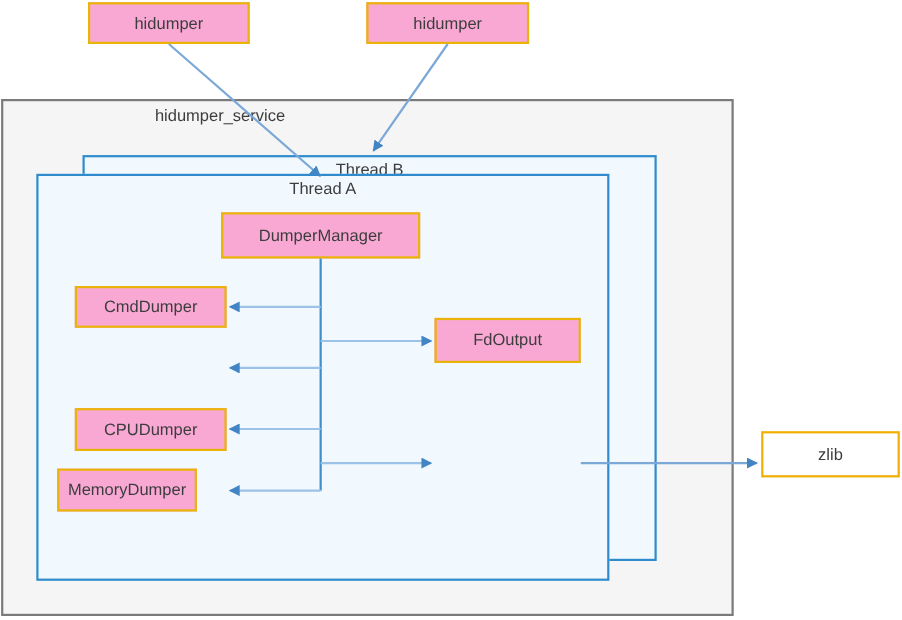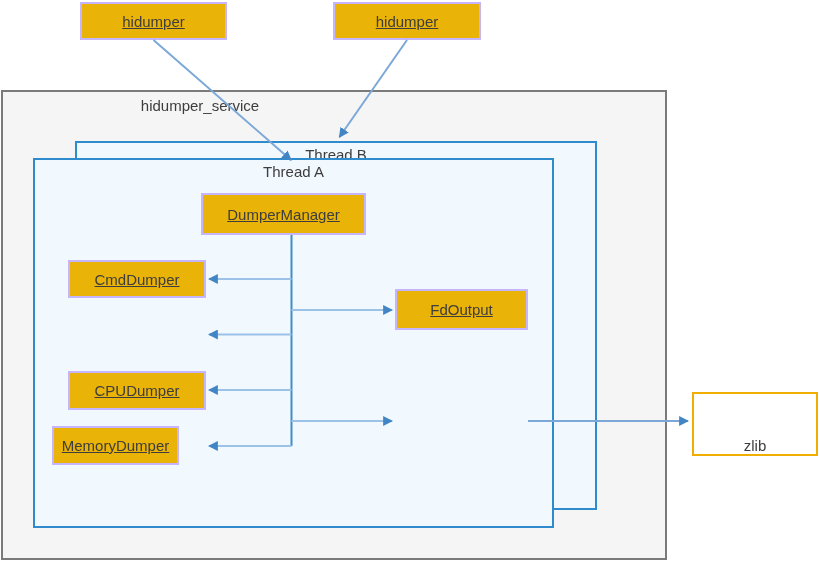--- a/index.html
+++ b/index.html
@@ -14,23 +14,22 @@
   .node{
     position:absolute;
     box-sizing:border-box;
     display:flex;
     align-items:center;
     justify-content:center;
     font-size:15px;
     text-align:center;
   }
   .box-blue{
-    background:#eab308;
-    border:2px solid #c4b5fd;
-    text-decoration:underline;
+    background:#f9a8d4;
+    border:2px solid #eab308;
   }
   .container-gray{
     background:#f5f5f6;
     border:2px solid #7a7a7a;
   }
   .thread{
     background:#f1f8fe;
     border:2px solid #2f8bcb;
     align-items:flex-start;
   }
@@ -68,39 +67,39 @@
     <span class="lbl">Thread A</span>
   </div>
 
   <div class="node box-blue" style="left:80px; top:2px; width:147px; height:38px;">
     <span>hidumper</span>
   </div>
   <div class="node box-blue" style="left:333px; top:2px; width:148px; height:38px;">
     <span>hidumper</span>
   </div>
 
-  <div class="node box-blue" style="left:201px; top:193px; width:165px; height:42px;">
+  <div class="node box-blue" style="left:201px; top:193px; width:181px; height:42px;">
     <span>DumperManager</span>
   </div>
 
   <div class="node box-blue" style="left:68px; top:260px; width:138px; height:38px;">
     <span>CmdDumper</span>
   </div>
   <div class="node box-blue" style="left:68px; top:371px; width:138px; height:39px;">
     <span>CPUDumper</span>
   </div>
   <div class="node box-blue" style="left:52px; top:426px; width:127px; height:39px;">
     <span>MemoryDumper</span>
   </div>
 
   <div class="node box-blue" style="left:395px; top:289px; width:133px; height:41px;">
     <span>FdOutput</span>
   </div>
 
-  <div class="node box-orange" style="left:692px; top:392px; width:126px; height:64px;align-items:flex-end;">
+  <div class="node box-orange" style="left:692px; top:392px; width:126px; height:42px;">
     <span>zlib</span>
   </div>
 
   <svg class="wires" width="820" height="564" viewBox="0 0 820 564">
     <defs>
       <marker id="arw" markerUnits="userSpaceOnUse" markerWidth="10" markerHeight="10" viewBox="0 0 9 9" refX="8" refY="4.5" orient="auto">
         <path d="M0,0 L9,4.5 L0,9 Z" fill="#4285c4"></path>
       </marker>
     </defs>
 

